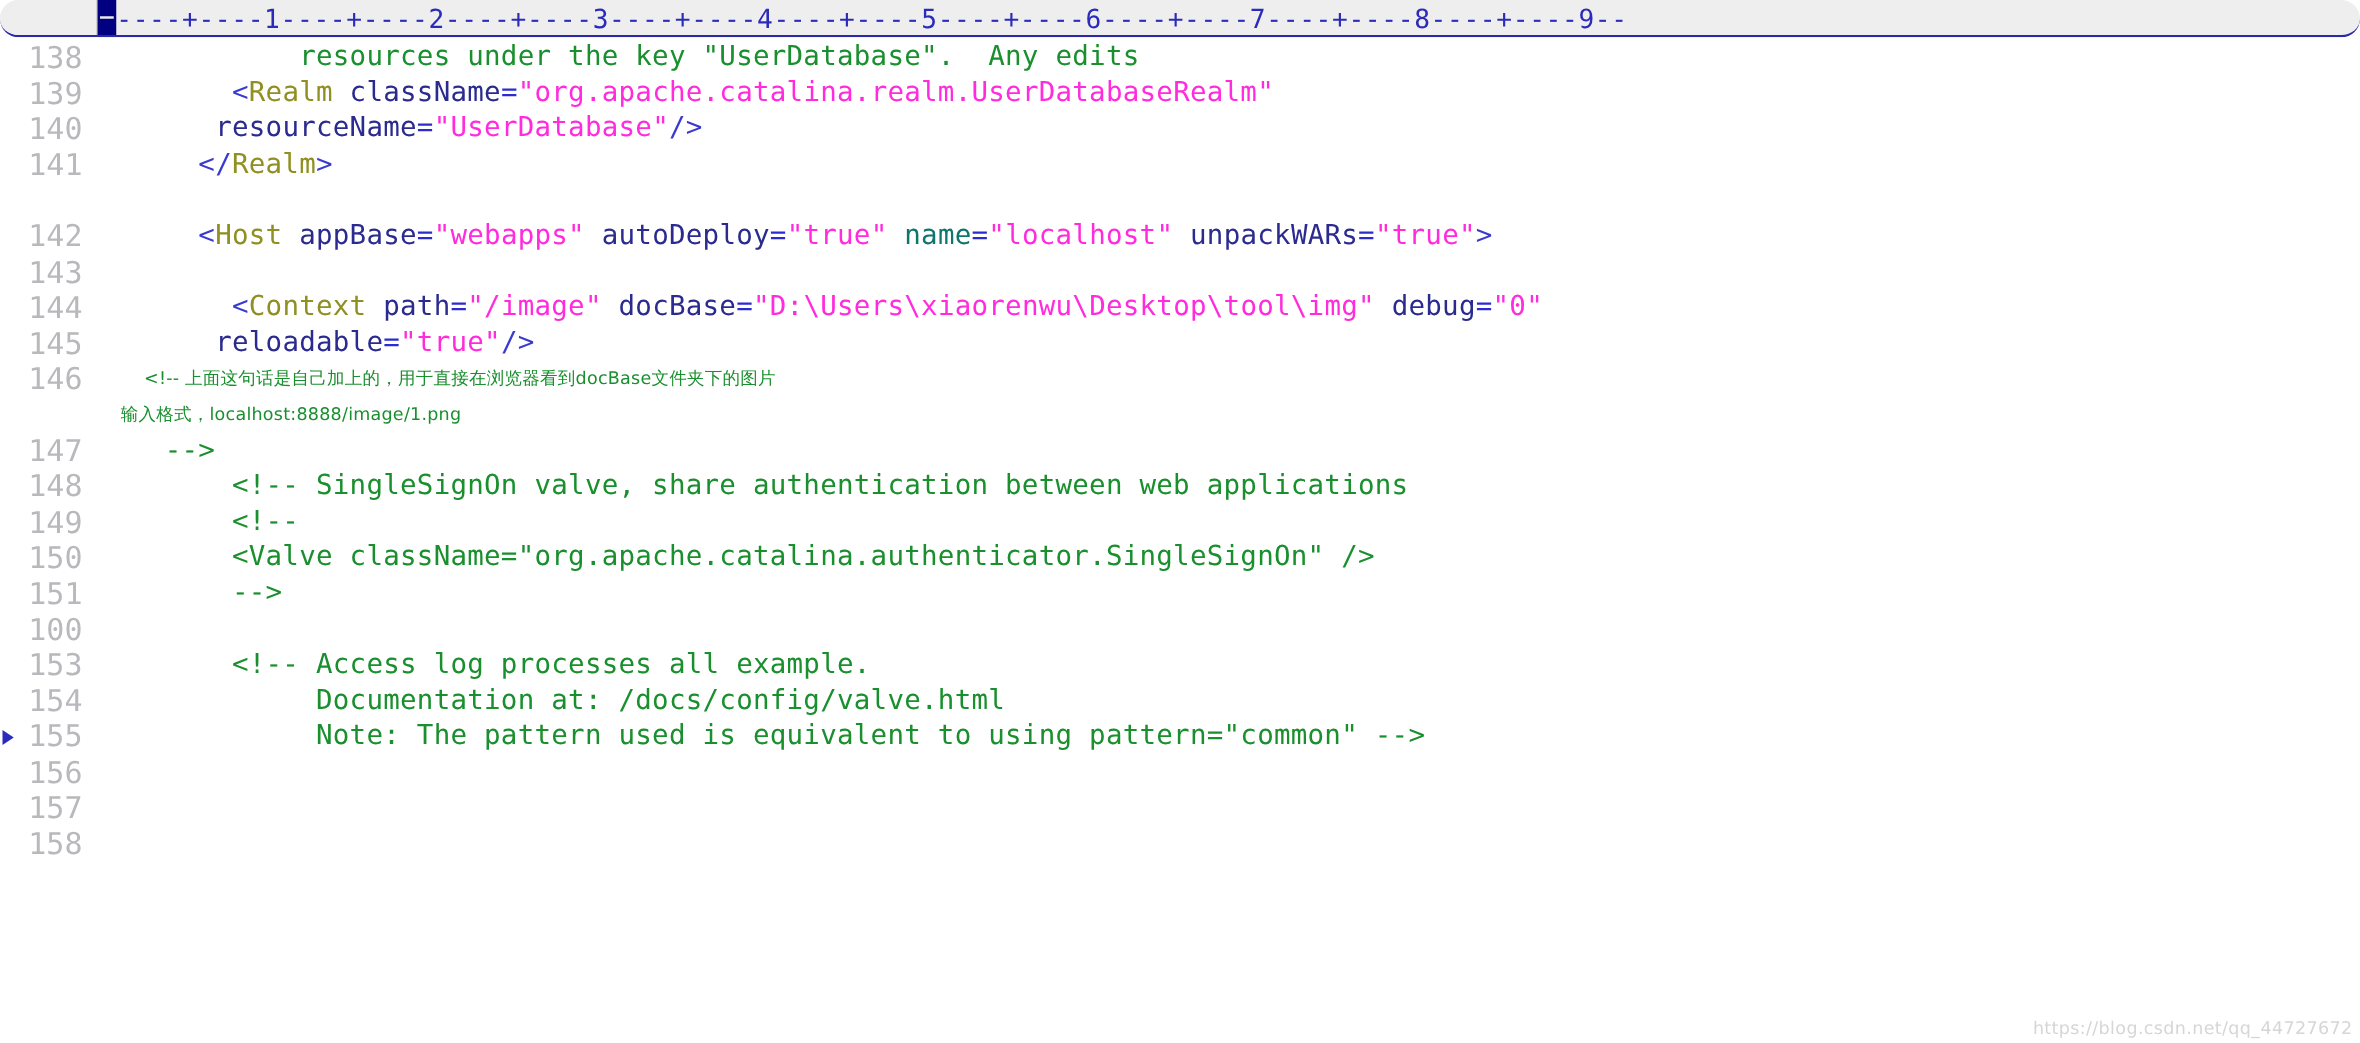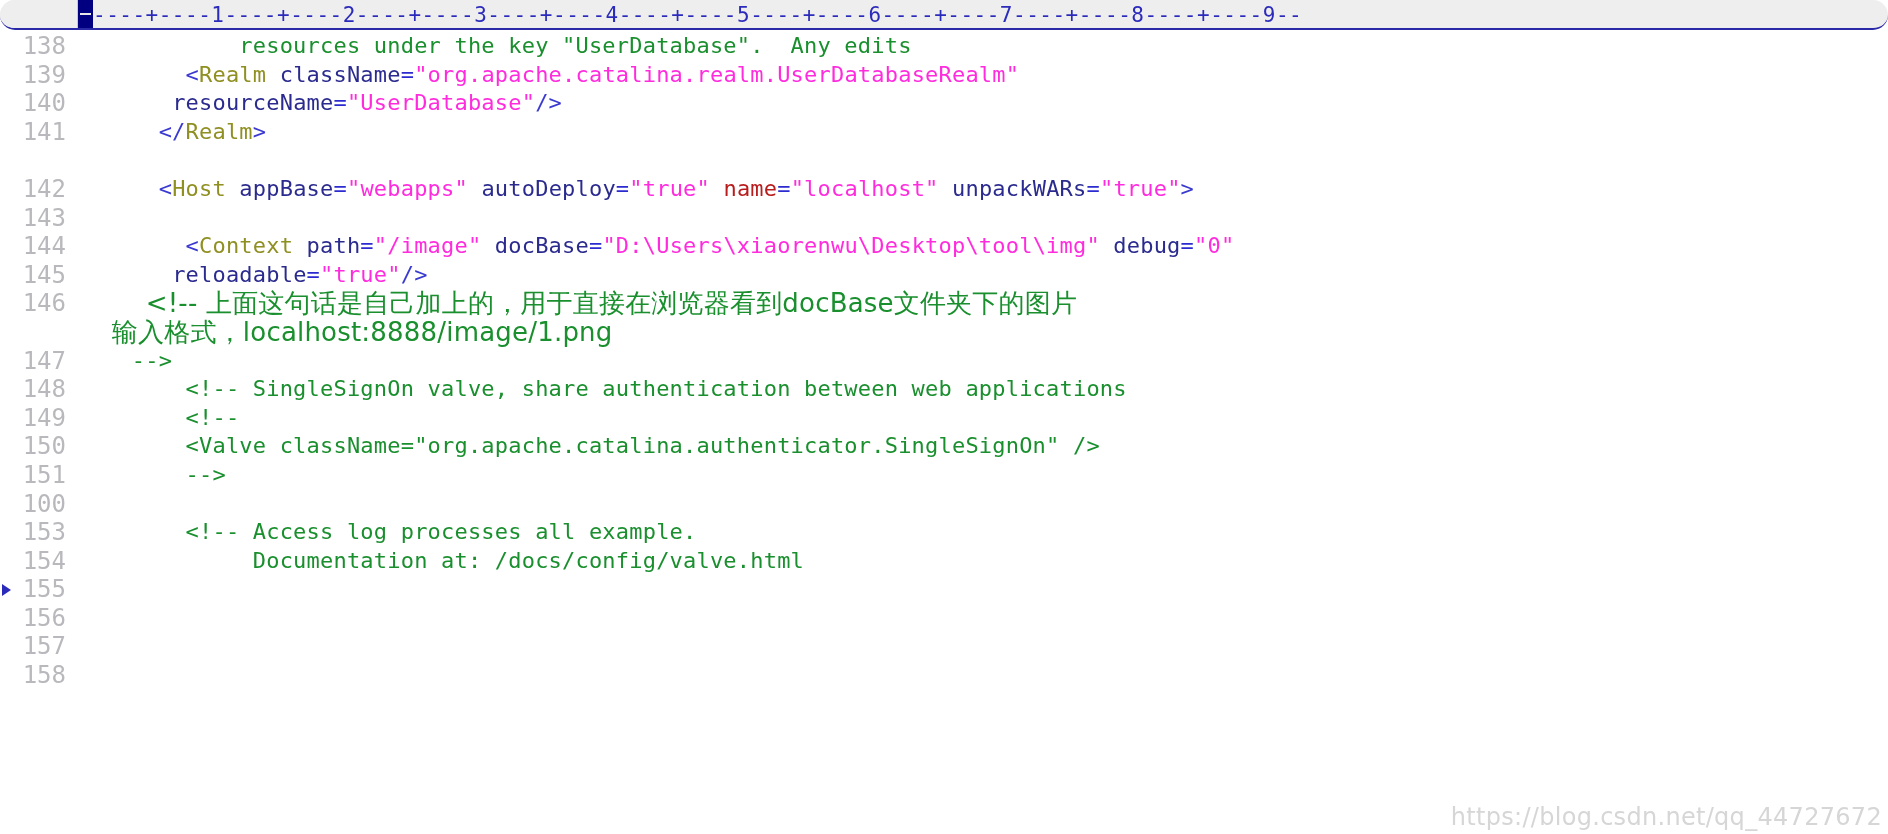--- a/index.html
+++ b/index.html
@@ -123,37 +123,37 @@
     font-size: 22px;
     color: #1b1b1b;
     letter-spacing: 0.2px;
   }
 
   
   .t-comment  { color: #1a8f2e; }
   .t-bracket  { color: #3a3ad0; }
   .t-tag      { color: #8f8f22; }
   .t-attr     { color: #2b2b8f; }
-  .t-attr-hl  { color: #b91c1c; }
+  .t-attr-hl  { color: #0f766e; }
   .t-eq       { color: #2b2bcf; }
   .t-value    { color: #ff2bdd; }
 
   .cjk {
     font-family: "DejaVu Sans", "Liberation Sans", sans-serif;
-    font-size: 26px;
+    font-size: 14px;
   }
 
   
   .watermark {
     position: absolute;
     right: 6px;
     bottom: 3px;
     color: #d6d6d6;
     font-family: "DejaVu Sans", "Liberation Sans", sans-serif;
-    font-size: 24px;
+    font-size: 14px;
     letter-spacing: 0.3px;
     white-space: nowrap;
     pointer-events: none;
   }
 </style>
 </head>
 <body>
 
 <div id="editor">
 
@@ -202,17 +202,18 @@
         <div class="line cjk"><span class="t-comment">        &lt;!-- 上面这句话是自己加上的，用于直接在浏览器看到docBase文件夹下的图片</span></div>
         <div class="line cjk"><span class="t-comment">    输入格式，localhost:8888/image/1.png</span></div>
         <div class="line"><span class="t-comment">    --&gt;</span></div>
         <div class="line"><span class="t-comment">        &lt;!-- SingleSignOn valve, share authentication between web applications</span></div>
         <div class="line"><span class="t-comment">        &lt;!--</span></div>
         <div class="line"><span class="t-comment">        &lt;Valve className="org.apache.catalina.authenticator.SingleSignOn" /&gt;</span></div>
         <div class="line"><span class="t-comment">        --&gt;</span></div>
         <div class="line"><span class="plain"></span></div>
         <div class="line"><span class="t-comment">        &lt;!-- Access log processes all example.</span></div>
         <div class="line"><span class="t-comment">             Documentation at: /docs/config/valve.html</span></div>
+        <div class="line"><span class="t-comment">             Note: The pattern used is equivalent to using pattern="common" --&gt;</span></div>
       </div>
   </div>
 
   <div class="watermark">https://blog.csdn.net/qq_44727672</div>
 </div>
 
 </body></html>

